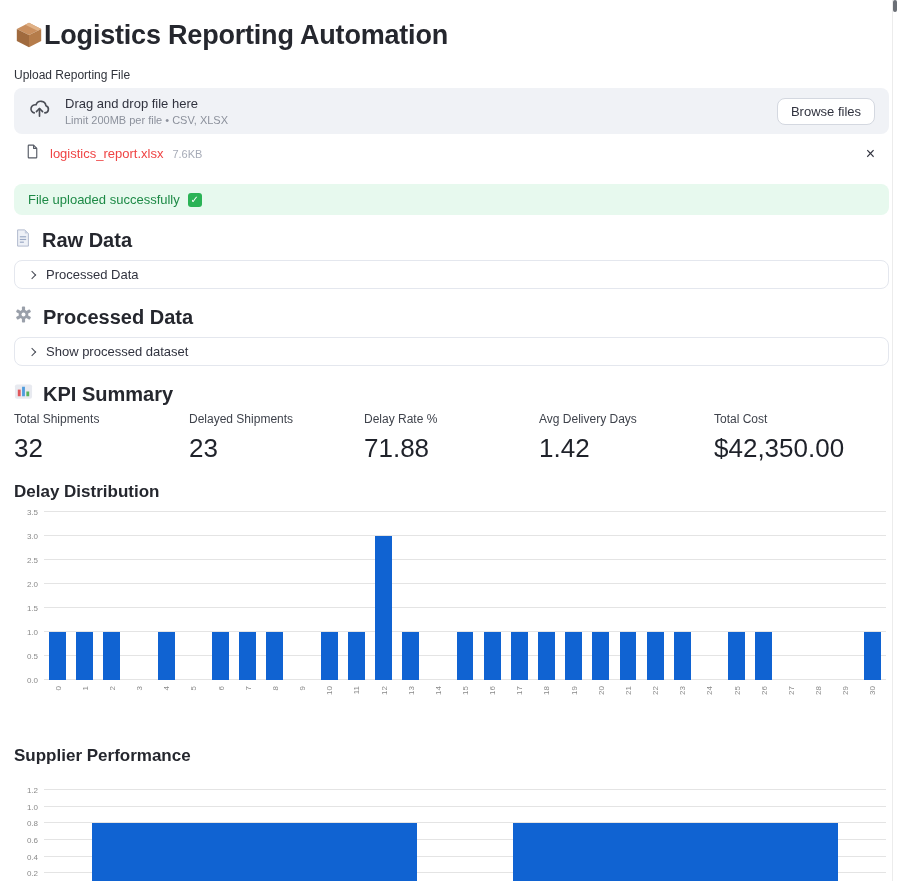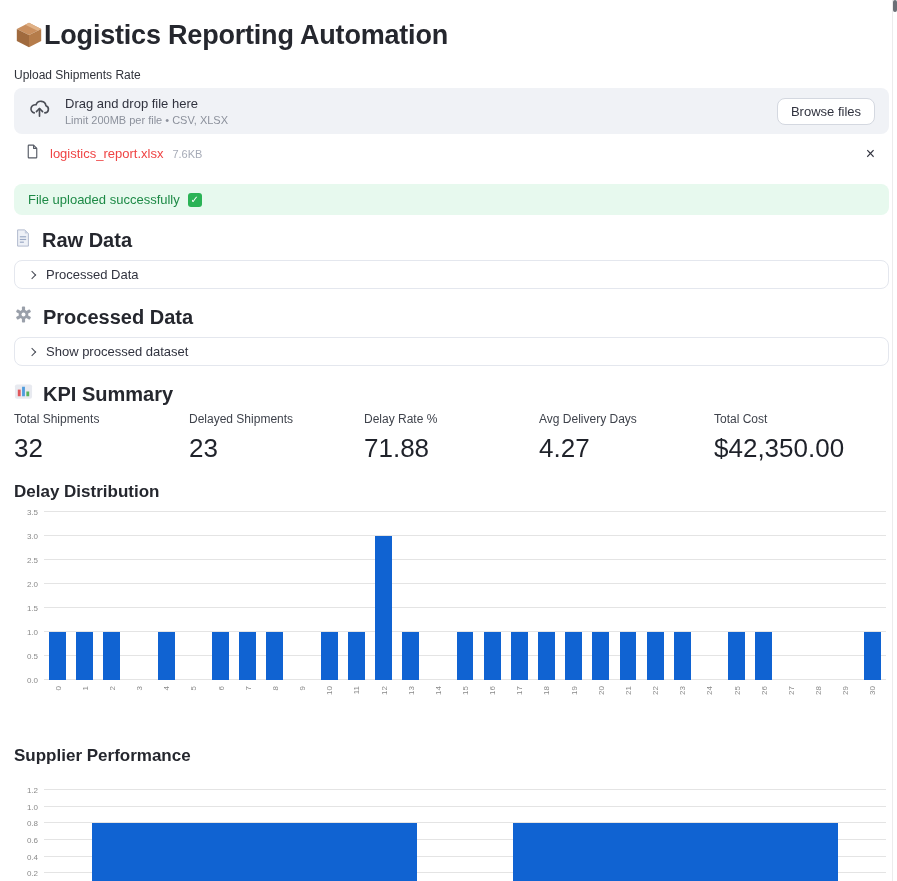--- a/index.html
+++ b/index.html
@@ -74,21 +74,21 @@
         <polygon points="16,3 29,9.5 16,16 3,9.5" fill="#c98f5f"></polygon>
         <polygon points="3,9.5 16,16 16,29 3,22.5" fill="#a06a3e"></polygon>
         <polygon points="29,9.5 16,16 16,29 29,22.5" fill="#b57c4a"></polygon>
         <polygon points="12,5 16,3 29,9.5 25,11.5" fill="#e0b186"></polygon>
       </svg>
     </span>
     <h1>Logistics Reporting Automation</h1>
   </header>
 
   <section>
-    <div class="uploader-label">Upload Shipments Rate</div>
+    <div class="uploader-label">Upload Reporting File</div>
 
     <div class="dropzone">
       <span>
         <svg viewBox="0 0 24 24" width="23" height="23" fill="none" stroke="#4a4d55" stroke-width="1.7" stroke-linecap="round" stroke-linejoin="round" aria-hidden="true">
           <path d="M17.5 15.5a3.8 3.8 0 0 0 1.2-7.4 5.3 5.3 0 0 0-10.3-1A4.3 4.3 0 0 0 6.5 15.5"></path>
           <path d="M12 11v8"></path>
           <path d="M8.8 14.2L12 11l3.2 3.2"></path>
         </svg>
       </span>
       <div class="dz-text">
@@ -177,21 +177,21 @@
       <div class="metric">
         <div class="metric-label">Delayed Shipments</div>
         <div class="metric-value">23</div>
       </div>
       <div class="metric">
         <div class="metric-label">Delay Rate %</div>
         <div class="metric-value">71.88</div>
       </div>
       <div class="metric">
         <div class="metric-label">Avg Delivery Days</div>
-        <div class="metric-value">4.27</div>
+        <div class="metric-value">1.42</div>
       </div>
       <div class="metric">
         <div class="metric-label">Total Cost</div>
         <div class="metric-value">$42,350.00</div>
       </div>
     </div>
   </section>
 
   <section>
     <div class="chart-title" id="chart1-title">Delay Distribution</div>

